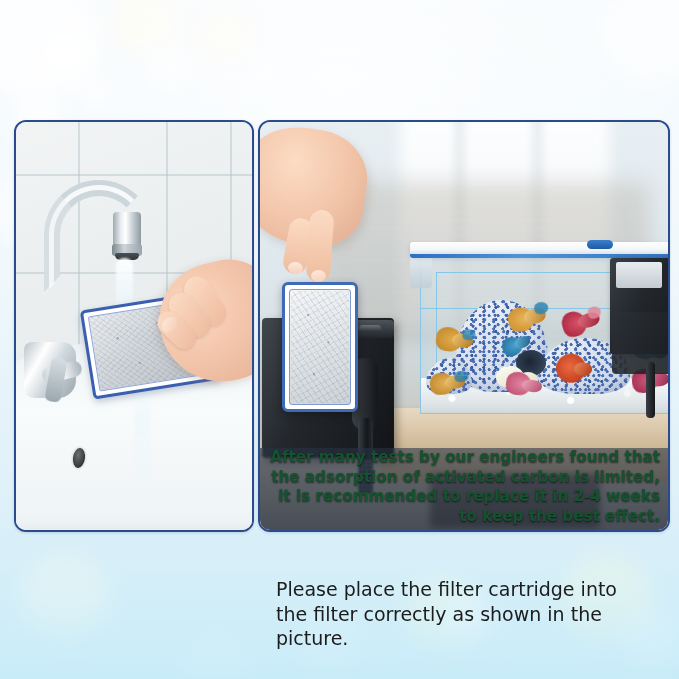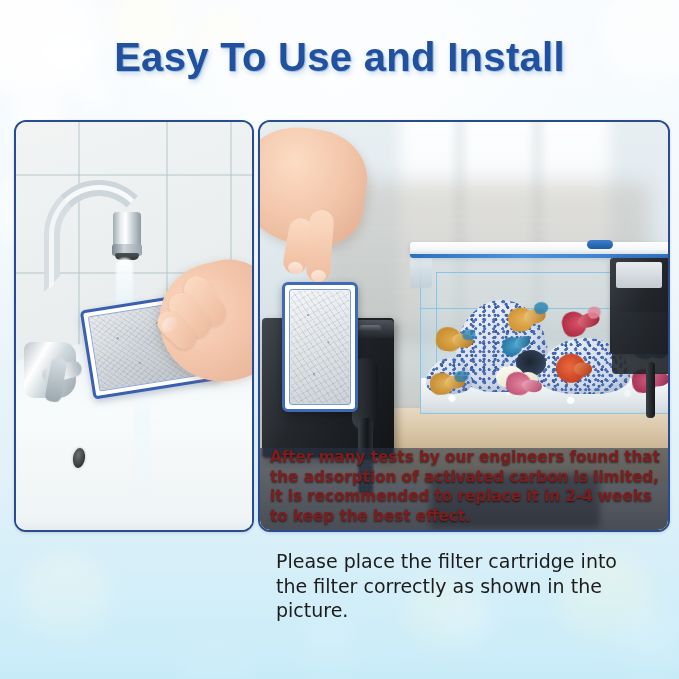--- a/index.html
+++ b/index.html
@@ -345,33 +345,34 @@
   .rp-nail{position:absolute;width:15px;height:12px;border-radius:50%;background:linear-gradient(170deg,#fdeade,#f5d0ba);}
 
   
   .overlay{
     position:absolute;left:0;right:0;bottom:0;height:82px;
     background:linear-gradient(180deg,rgba(40,52,70,.58) 0%,rgba(36,48,66,.66) 100%);
     backdrop-filter:blur(1px);
   }
   .overlay-text{
     position:absolute;left:10px;right:8px;bottom:4px;
-    color:#7f1d1d;font-weight:bold;font-size:15.2px;line-height:19.4px;
+    color:#14532d;font-weight:bold;font-size:15.2px;line-height:19.4px;
     text-shadow:0 1px 2px rgba(0,0,0,.65);
     font-family:"DejaVu Sans", sans-serif;
+    text-align:right;
   }
 
   
   .caption{
     position:absolute;
     color:#1c1c1c;font-size:19px;line-height:24.5px;
     font-family:"DejaVu Sans", sans-serif;
   }
   #caption-left{left:18px;top:549px;width:245px;}
-  #caption-right{left:276px;top:549px;width:372px;}
+  #caption-right{left:276px;top:577px;width:372px;}
 </style>
 </head>
 <body>
 
 <div id="page">
 
   <div class="bg-base"></div>
   <div class="bg-bokeh">
     <div class="blob" style="left:-30px;top:-20px;width:130px;height:120px;background:rgba(255,255,255,.85);"></div>
     <div class="blob" style="left:40px;top:30px;width:46px;height:44px;background:rgba(255,255,255,.9);"></div>
@@ -387,21 +388,20 @@
     <div class="blob" style="left:404px;top:580px;width:74px;height:72px;background:rgba(255,252,226,.62);"></div>
     <div class="blob" style="left:440px;top:596px;width:54px;height:52px;background:rgba(255,255,255,.6);"></div>
     <div class="blob" style="left:560px;top:556px;width:92px;height:88px;background:rgba(255,251,221,.58);"></div>
     <div class="blob" style="left:620px;top:610px;width:60px;height:56px;background:rgba(255,255,255,.5);"></div>
     <div class="blob" style="left:300px;top:620px;width:60px;height:50px;background:rgba(255,255,255,.4);"></div>
     <div class="blob" style="left:180px;top:640px;width:70px;height:46px;background:rgba(255,255,255,.35);"></div>
   </div>
   <div class="bg-bottomwash"></div>
   <div class="bg-vignette"></div>
 
-  <div class="title">Easy To Use and Install</div>
 
   <div class="panel" id="panel-left">
     <div class="photo">
       <div class="lp-wall"></div>
       <div class="lp-tile v" style="left:62px;top:0;height:230px;"></div>
       <div class="lp-tile v" style="left:150px;top:0;height:214px;"></div>
       <div class="lp-tile v" style="left:214px;top:0;height:180px;"></div>
       <div class="lp-tile h" style="left:0;top:52px;width:236px;"></div>
       <div class="lp-tile h" style="left:0;top:150px;width:236px;"></div>
 

